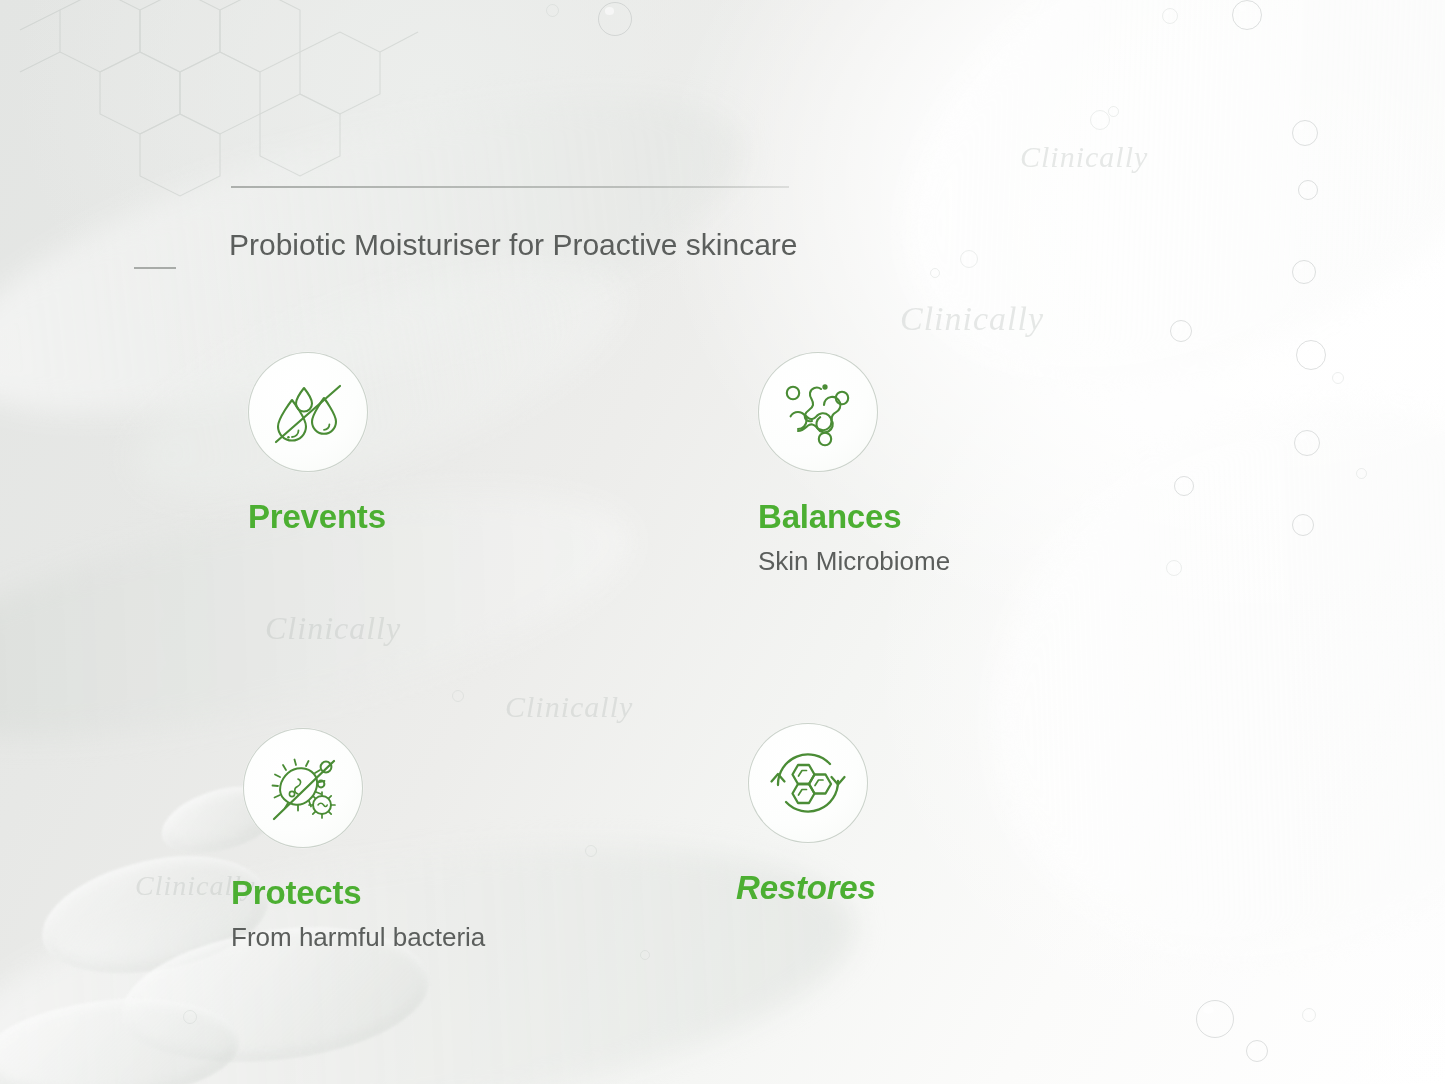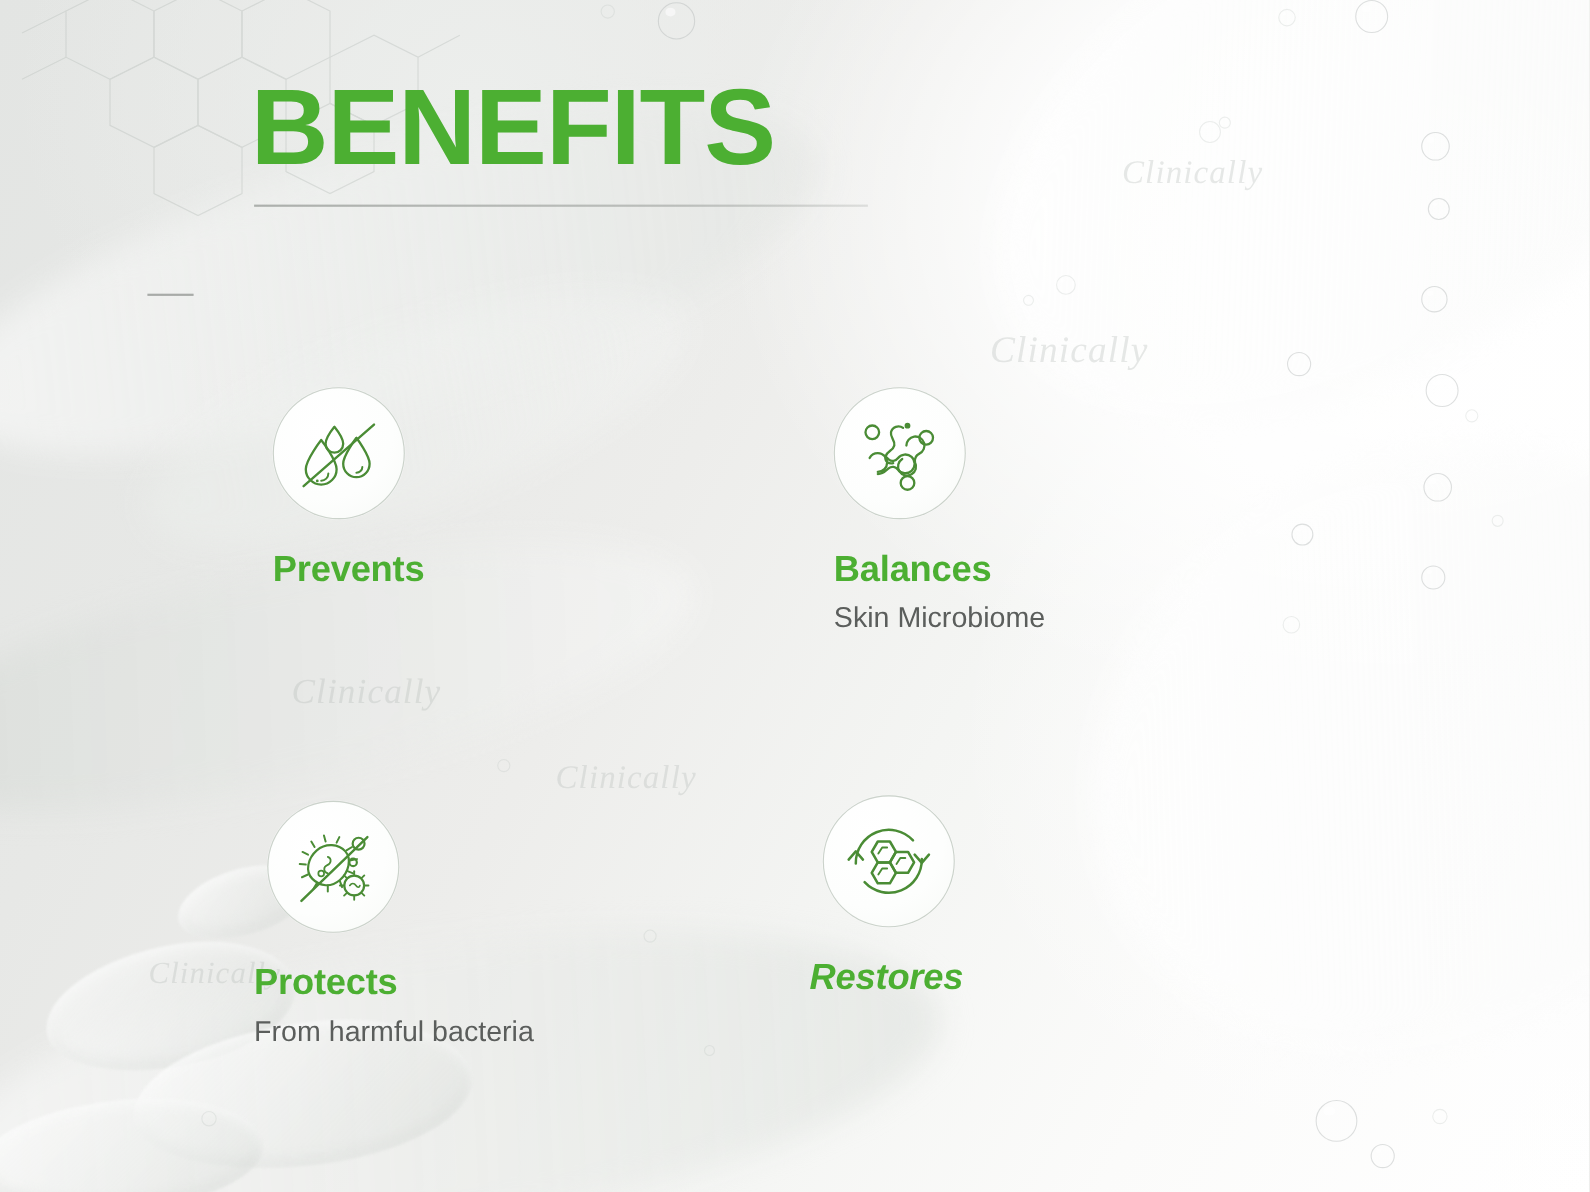--- a/index.html
+++ b/index.html
@@ -167,23 +167,23 @@
 
   <div class="wmark" style="left:900px; top:300px; font-size:34px;">Clinically</div>
   <div class="wmark" style="left:1020px; top:140px; font-size:30px;">Clinically</div>
   <div class="wmark" style="left:265px; top:610px; font-size:32px;">Clinically</div>
   <div class="wmark" style="left:505px; top:690px; font-size:30px;">Clinically</div>
   <div class="wmark" style="left:135px; top:870px; font-size:28px;">Clinically</div>
 </div>
 
 <div id="content">
 
-  <div class="title">BENEFITS</div>
   <div class="title-rule"></div>
   <div class="left-dash"></div>
+  <div class="subtitle">Probiotic Moisturiser for Proactive skincare</div>
 
   <div class="grid">
 
     <div class="benefit b0">
       <div class="icon-circle">
         <svg width="76" height="76" viewBox="0 0 76 76">
           <g fill="none" stroke="#4a8c35" stroke-width="2.1" stroke-linecap="round" stroke-linejoin="round">
 
             <path d="M34 14 C34 14 26 24 26 29.5 C26 34 29.6 37.5 34 37.5 C38.4 37.5 42 34 42 29.5 C42 24 34 14 34 14 Z"></path>
 

